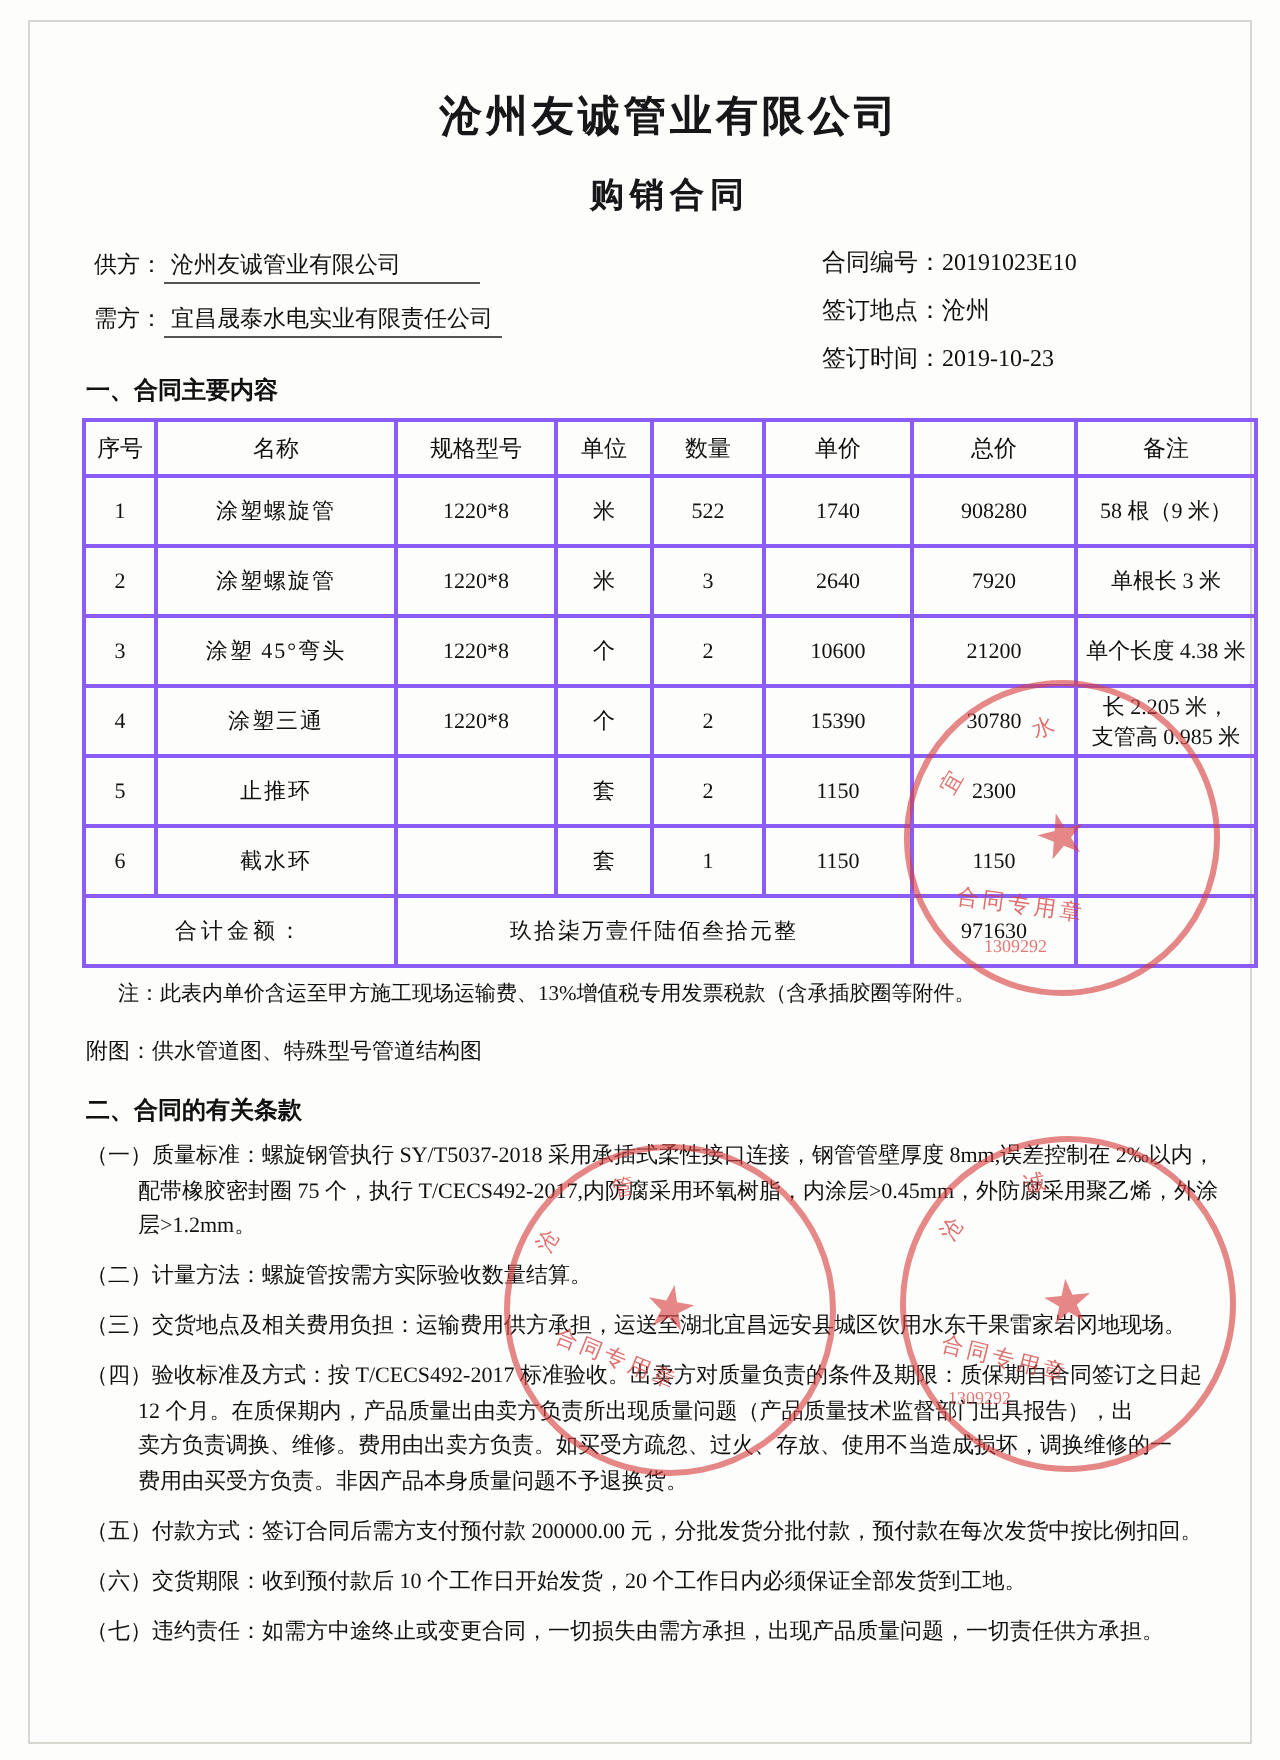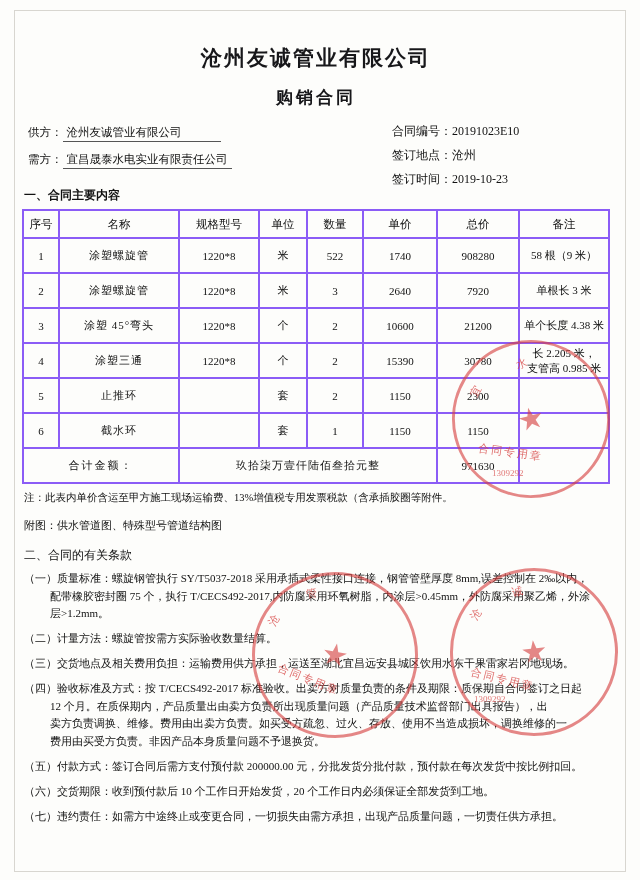--- a/index.html
+++ b/index.html
@@ -25,21 +25,21 @@
     position: absolute;
     left: 14px;
     top: 10px;
     right: 14px;
     bottom: 8px;
     border: 1px solid #d8d6d0;
     pointer-events: none;
   }
   .content {
     position: absolute;
-    left: 22px;
+    left: 41px;
     top: 22px;
     width: 588px;
   }
   .company-title {
     text-align: center;
     font-size: 21px;
     letter-spacing: 2px;
     font-weight: bold;
     margin-top: 22px;
     color: #17171a;
@@ -112,30 +112,30 @@
   .col-unit { width: 46px; }
   .col-qty { width: 54px; }
   .col-price { width: 72px; }
   .col-total { width: 80px; }
   .col-note { width: auto; }
   .cell-name { letter-spacing: 1px; }
   .sum-label { letter-spacing: 2px; }
   .sum-words { letter-spacing: 1px; }
   .note-line {
     font-size: 10.5px;
-    margin: 6px 0 0 2px;
+    margin: 6px 0 0 18px;
     line-height: 1.5;
   }
   .attach-line {
     font-size: 11px;
     margin: 12px 0 0 2px;
   }
   .clause-head {
     font-size: 12px;
-    font-weight: normal;
+    font-weight: bold;
     margin: 14px 0 6px 2px;
   }
   .clause {
     font-size: 11px;
     line-height: 1.62;
     margin: 0 4px 7px 2px;
     text-align: justify;
   }
   .clause .indent {
     display: block;

